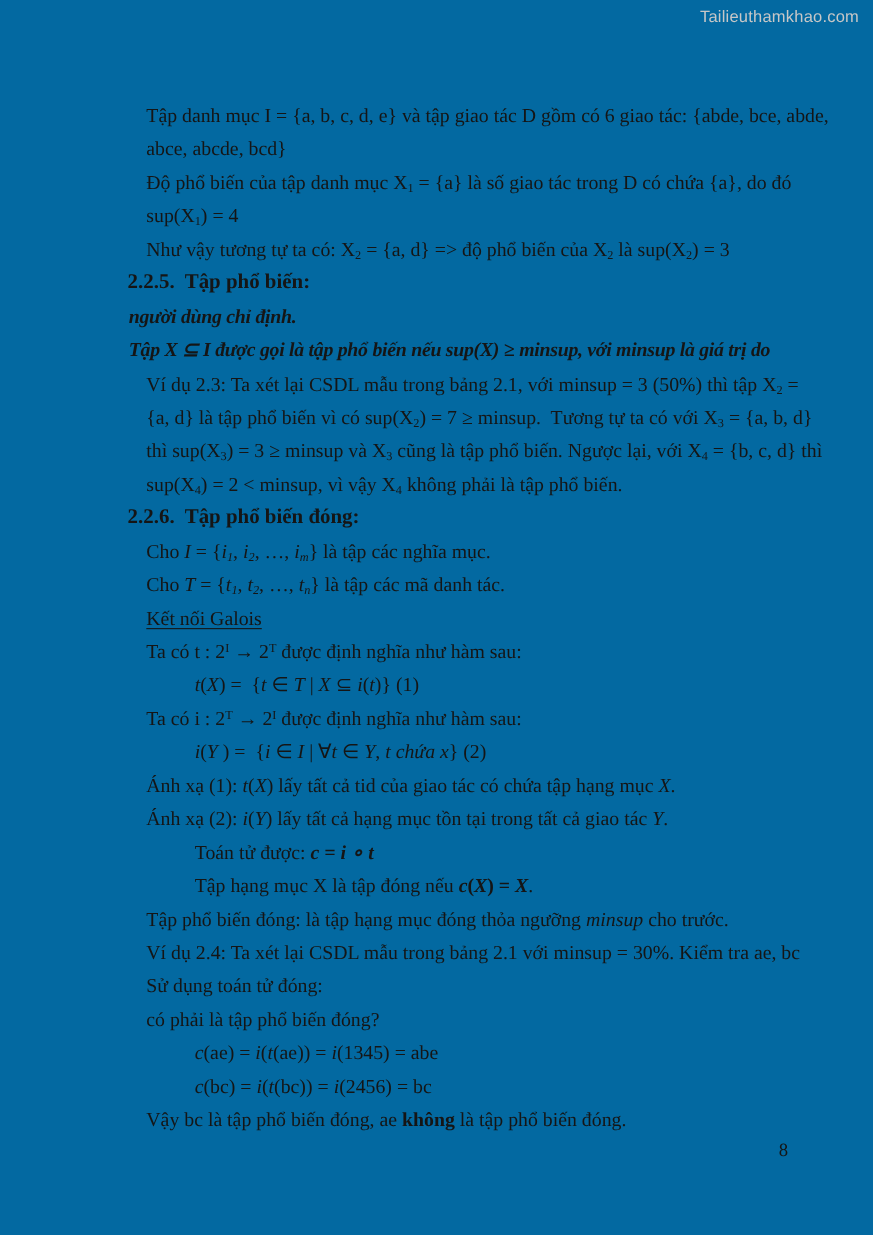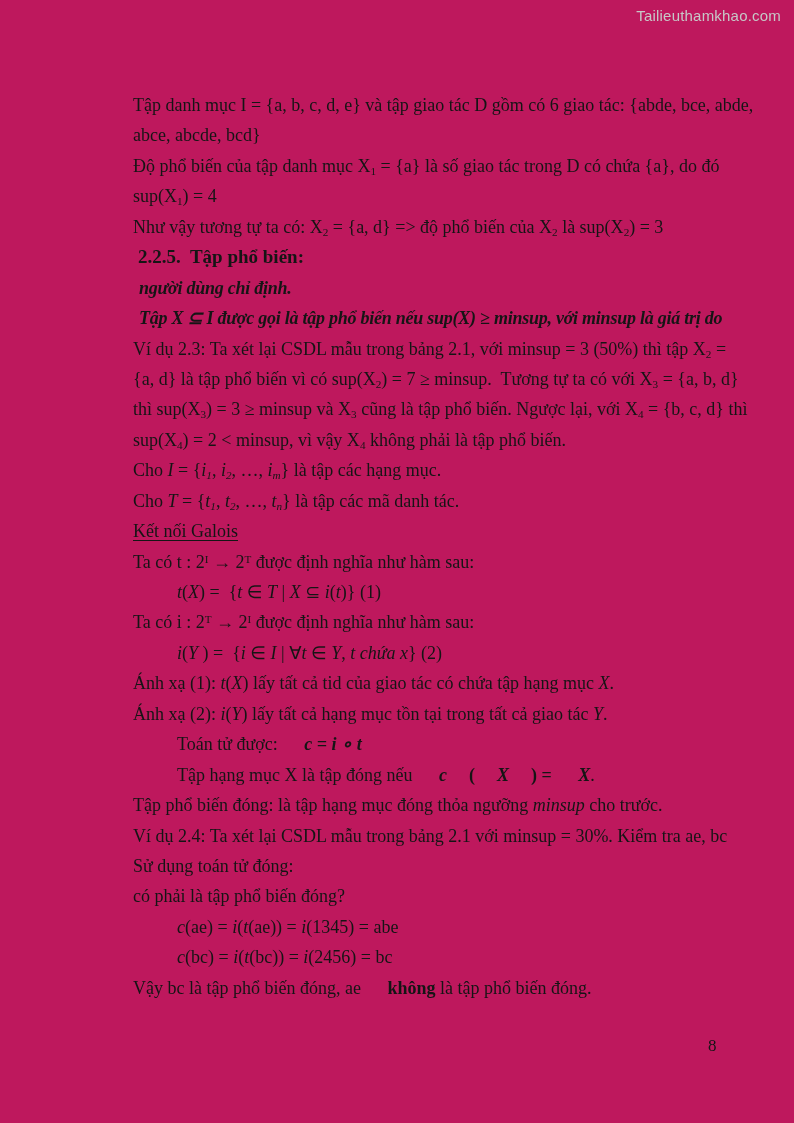--- a/index.html
+++ b/index.html
@@ -1,20 +1,20 @@
 <!DOCTYPE html>
 <html><head>
 <meta charset="utf-8">
 <style>
   html, body { margin: 0; padding: 0; background: #ffffff; }
   .page {
     position: relative;
     width: 794px;
     height: 1123px;
-    background: #be185d;
+    background: #0369a1;
     overflow: hidden;
     font-family: "Liberation Serif", serif;
     color: #151515;
   }
   .watermark {
     position: absolute;
     top: 7px;
     right: 13px;
     font-family: "Liberation Sans", sans-serif;
     font-size: 15px;
@@ -29,21 +29,21 @@
   }
   .line {
     height: 30.45px;
     line-height: 30.45px;
     font-size: 18px;
     white-space: pre;
   }
   .line.heading { margin-left: -17px; font-size: 19px; }
   .line.lead    { margin-left: -16px; font-size: 18px; letter-spacing: -0.25px; }
   .line.indent2 { margin-left: 44px; }
-  .b { font-weight: bold; margin-left: 22px; }
+  .b { font-weight: bold; }
   .i { font-style: italic; }
   .u { text-decoration: underline; text-underline-offset: 3px; }
   sub, sup { font-size: 0.62em; line-height: 0; }
   sub { vertical-align: -0.25em; }
   sup { vertical-align: 0.45em; }
   .page-number {
     position: absolute;
     top: 1036px;
     left: 708px;
     font-size: 17px;
@@ -61,21 +61,22 @@
       <div class="line body"><span>Độ phổ biến của tập danh mục X</span><sub>1</sub><span> = {a} là số giao tác trong D có chứa {a}, do đó</span></div>
       <div class="line body"><span>sup(X</span><sub>1</sub><span>) = 4</span></div>
       <div class="line body"><span>Như vậy tương tự ta có: X</span><sub>2</sub><span> = {a, d} =&gt; độ phổ biến của X</span><sub>2</sub><span> là sup(X</span><sub>2</sub><span>) = 3</span></div>
       <div class="line heading"><span class="b">2.2.5.  Tập phổ biến:</span></div>
       <div class="line lead"><span class="b i">người dùng chỉ định.</span></div>
       <div class="line lead"><span class="b i">Tập X ⊆ I được gọi là tập phổ biến nếu sup(X) ≥ minsup, với minsup là giá trị do</span></div>
       <div class="line body"><span>Ví dụ 2.3: Ta xét lại CSDL mẫu trong bảng 2.1, với minsup = 3 (50%) thì tập X</span><sub>2</sub><span> =</span></div>
       <div class="line body"><span>{a, d} là tập phổ biến vì có sup(X</span><sub>2</sub><span>) = 7 ≥ minsup.  Tương tự ta có với X</span><sub>3</sub><span> = {a, b, d}</span></div>
       <div class="line body"><span>thì sup(X</span><sub>3</sub><span>) = 3 ≥ minsup và X</span><sub>3</sub><span> cũng là tập phổ biến. Ngược lại, với X</span><sub>4</sub><span> = {b, c, d} thì</span></div>
       <div class="line body"><span>sup(X</span><sub>4</sub><span>) = 2 &lt; minsup, vì vậy X</span><sub>4</sub><span> không phải là tập phổ biến.</span></div>
-      <div class="line body"><span>Cho </span><span class="i">I</span><span> = {</span><span class="i">i</span><sub class="i">1</sub><span>, </span><span class="i">i</span><sub class="i">2</sub><span>, …, </span><span class="i">i</span><sub class="i">m</sub><span>} là tập các hạng mục.</span></div>
+      <div class="line heading"><span class="b">2.2.6.  Tập phổ biến đóng:</span></div>
+      <div class="line body"><span>Cho </span><span class="i">I</span><span> = {</span><span class="i">i</span><sub class="i">1</sub><span>, </span><span class="i">i</span><sub class="i">2</sub><span>, …, </span><span class="i">i</span><sub class="i">m</sub><span>} là tập các nghĩa mục.</span></div>
       <div class="line body"><span>Cho </span><span class="i">T</span><span> = {</span><span class="i">t</span><sub class="i">1</sub><span>, </span><span class="i">t</span><sub class="i">2</sub><span>, …, </span><span class="i">t</span><sub class="i">n</sub><span>} là tập các mã danh tác.</span></div>
       <div class="line body"><span class="u">Kết nối Galois</span></div>
       <div class="line body"><span>Ta có t : 2</span><sup>I</sup><span> → 2</span><sup>T</sup><span> được định nghĩa như hàm sau:</span></div>
       <div class="line indent2"><span class="i">t</span><span>(</span><span class="i">X</span><span>) =  {</span><span class="i">t</span><span> ∈ </span><span class="i">T</span><span> | </span><span class="i">X</span><span> ⊆ </span><span class="i">i</span><span>(</span><span class="i">t</span><span>)} (1)</span></div>
       <div class="line body"><span>Ta có i : 2</span><sup>T</sup><span> → 2</span><sup>I</sup><span> được định nghĩa như hàm sau:</span></div>
       <div class="line indent2"><span class="i">i</span><span>(</span><span class="i">Y</span><span> ) =  {</span><span class="i">i</span><span> ∈ </span><span class="i">I</span><span> | ∀</span><span class="i">t</span><span> ∈ </span><span class="i">Y</span><span>, </span><span class="i">t chứa x</span><span>} (2)</span></div>
       <div class="line body"><span>Ánh xạ (1): </span><span class="i">t</span><span>(</span><span class="i">X</span><span>) lấy tất cả tid của giao tác có chứa tập hạng mục </span><span class="i">X</span><span>.</span></div>
       <div class="line body"><span>Ánh xạ (2): </span><span class="i">i</span><span>(</span><span class="i">Y</span><span>) lấy tất cả hạng mục tồn tại trong tất cả giao tác </span><span class="i">Y</span><span>.</span></div>
       <div class="line indent2"><span>Toán tử được: </span><span class="b i">c = i ∘ t</span></div>
       <div class="line indent2"><span>Tập hạng mục X là tập đóng nếu </span><span class="b i">c</span><span class="b">(</span><span class="b i">X</span><span class="b">) = </span><span class="b i">X</span><span>.</span></div>

